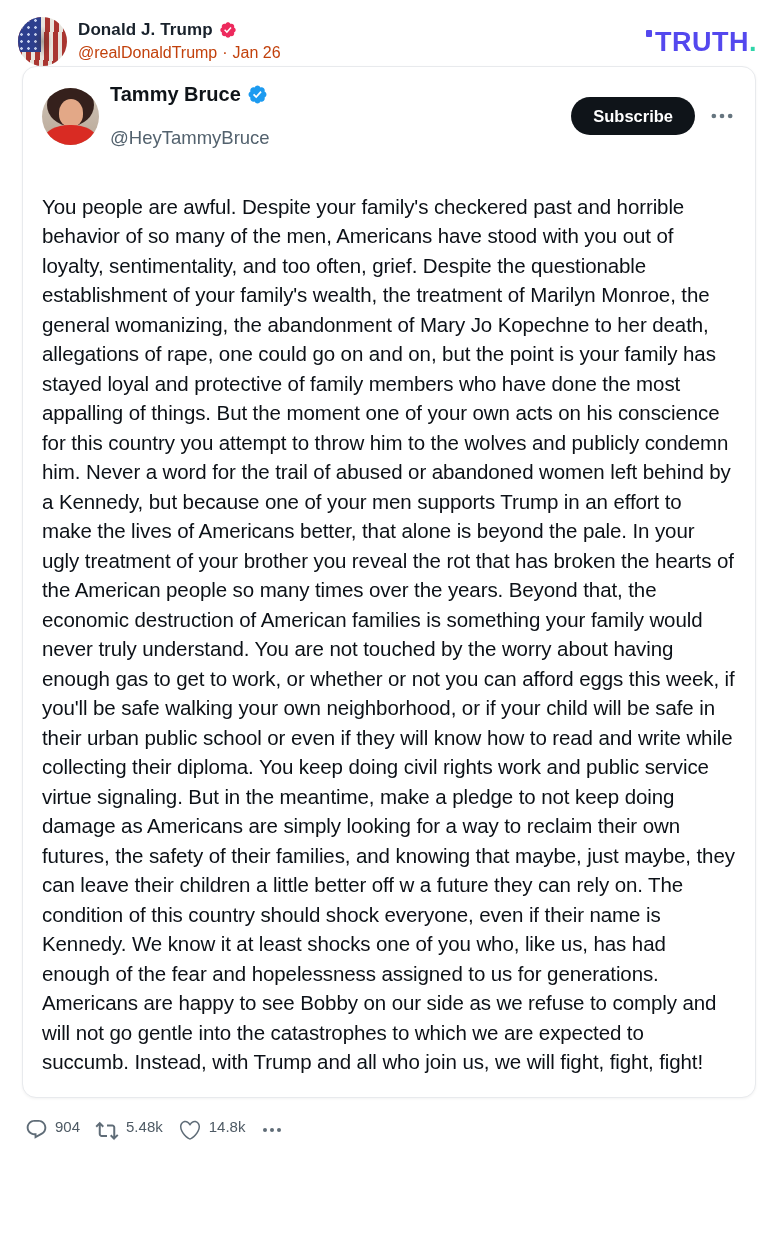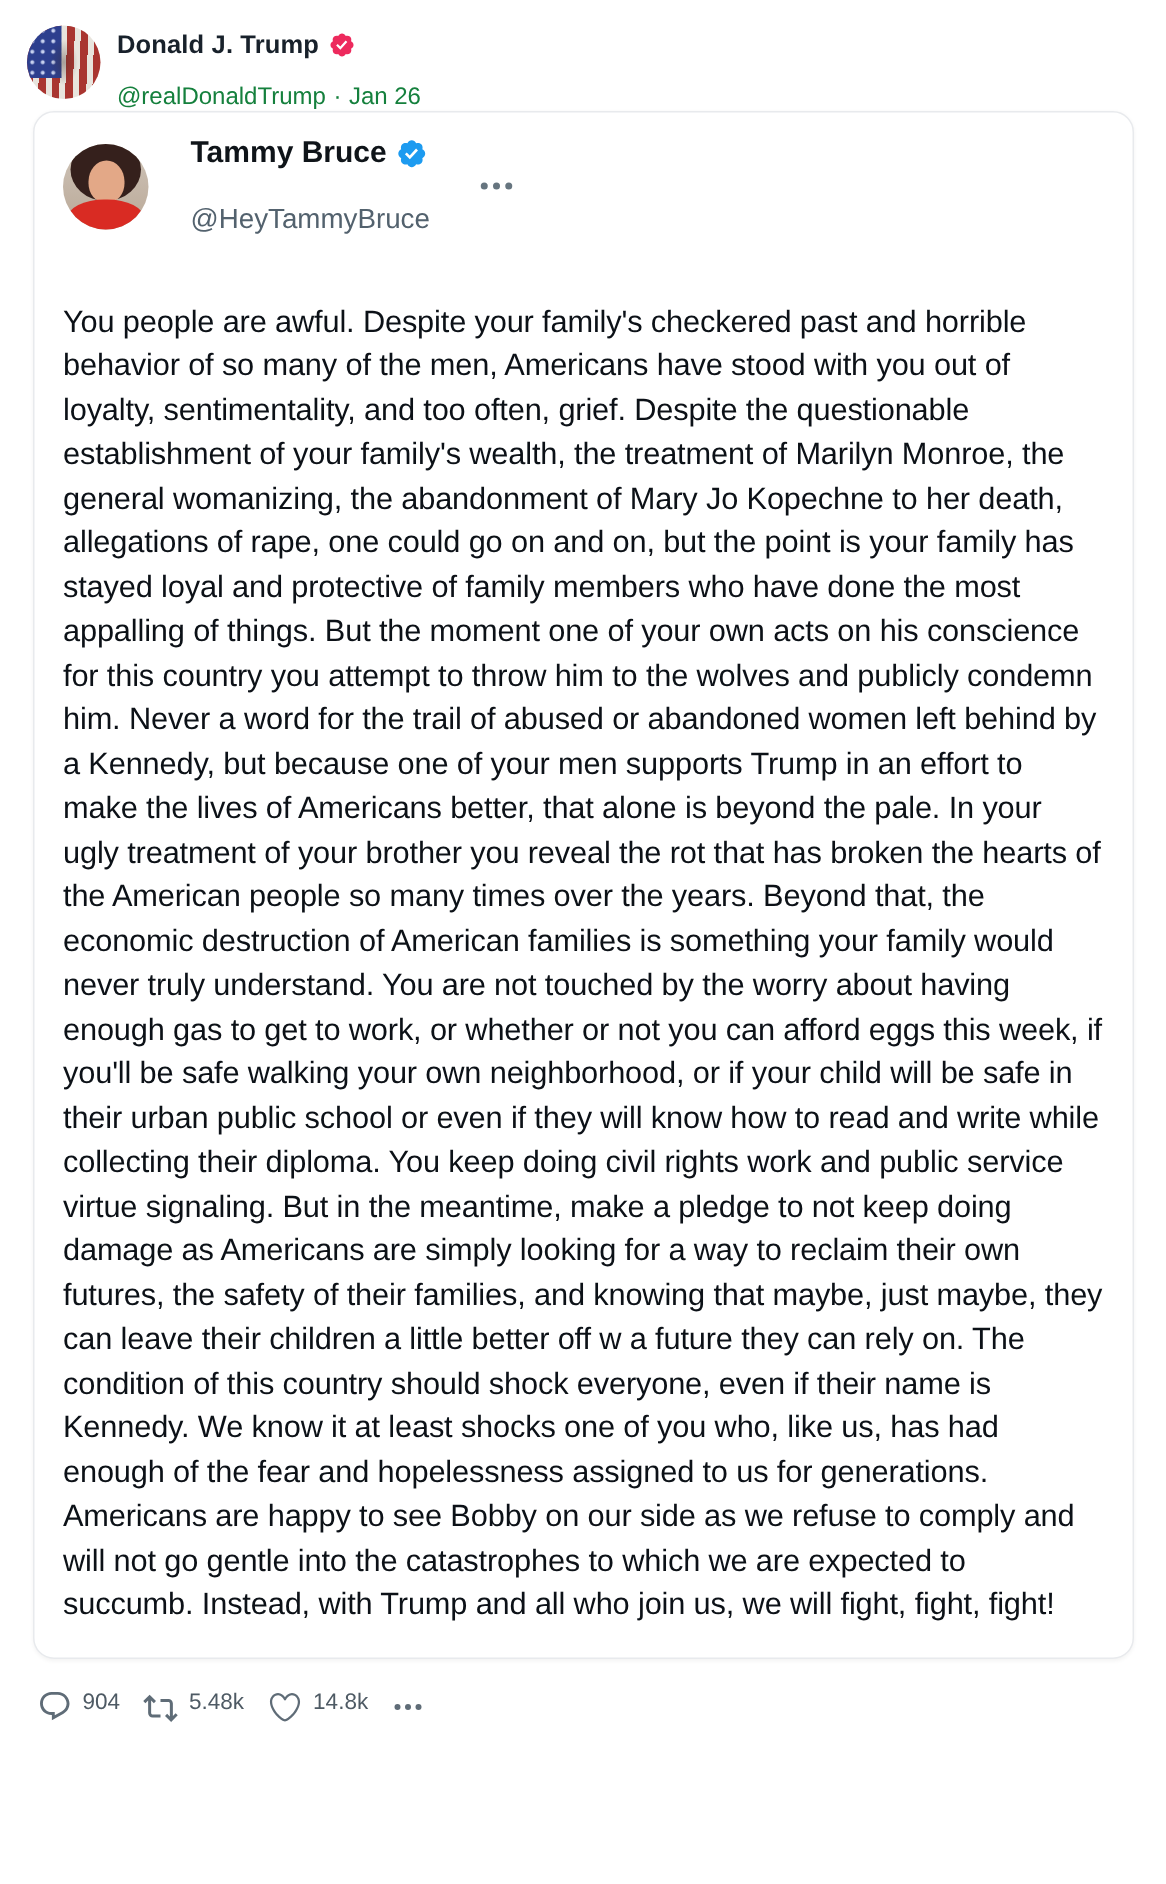--- a/index.html
+++ b/index.html
@@ -23,31 +23,31 @@
   .djt-blue{position:absolute;left:0;top:0;width:46%;height:72%;
     background-color:#2d3f8e;
     background-image:radial-gradient(#c6d0ee 1px,transparent 1.6px);
     background-size:7px 7px;}
   .djt-shade{position:absolute;left:30%;top:18%;width:40%;height:64%;border-radius:50%;
     background:radial-gradient(ellipse at center,rgba(60,45,40,.38),rgba(60,45,40,0) 70%);}
   .hdr-text{display:flex;flex-direction:column;padding-top:3px;}
   .name-row{display:flex;align-items:center;gap:6px;}
   .name{font-size:17px;font-weight:bold;color:#18212b;letter-spacing:.1px;}
   .badge-truth{width:18px;height:18px;display:block;}
-  .handle-row{display:flex;gap:5px;font-size:16px;color:#15803d;margin-top:16px;}
+  .handle-row{display:flex;gap:5px;font-size:16px;color:#c2410c;margin-top:4px;}
   .logo{margin-left:auto;display:flex;align-items:flex-start;padding-top:12px;
     font-weight:bold;font-size:27px;letter-spacing:.5px;color:var(--brand_purple);line-height:1;}
   .logo-tick{width:6px;height:7px;background:var(--brand_purple);border-radius:1px;margin:1px 3px 0 0;}
   .logo-dot{color:var(--brand_teal);}
   
   .post-text{margin:15px 20px 16px 20px;font-size:16.5px;color:#15202b;letter-spacing:.05px;}
   
   .card{margin:0 21px 0 22px;border:1px solid #e8eaed;border-radius:14px;
     padding:16px 19px 20px 19px;box-shadow:0 1px 3px rgba(0,0,0,.05);background:#fff;}
-  .card-hdr{display:flex;align-items:center;gap:17px;}
+  .card-hdr{display:flex;align-items:center;}
   .tb-avatar{width:57px;height:57px;border-radius:50%;overflow:hidden;position:relative;flex:0 0 auto;
     margin-right:11px;background:linear-gradient(180deg,#cfc4b8 0%,#b9a897 100%);}
   .tb-hair{position:absolute;top:-4px;left:5px;width:47px;height:42px;background:#35201c;border-radius:50%;}
   .tb-face{position:absolute;top:11px;left:17px;width:24px;height:28px;background:#e3a887;border-radius:50% 50% 45% 45%;}
   .tb-top{position:absolute;bottom:-6px;left:3px;width:51px;height:26px;background:#d92b23;border-radius:48% 48% 0 0;}
   .tb-id{display:flex;flex-direction:column;}
   .tb-name-row{display:flex;align-items:center;gap:6px;}
   .tb-name{font-size:20px;font-weight:bold;color:#0f1419;}
   .badge-x{width:21px;height:21px;display:block;}
   .tb-handle{font-size:18.5px;color:#53626e;margin-top:21px;}
@@ -77,39 +77,45 @@
         <svg class="badge-truth" viewBox="0 0 24 24" fill="var(--truth_badge_pink)">
           <path fill-rule="evenodd" d="M22.25 12c0-1.43-.88-2.67-2.19-3.34.46-1.39.2-2.9-.81-3.91s-2.52-1.27-3.91-.81c-.66-1.31-1.91-2.19-3.34-2.19s-2.67.88-3.33 2.19c-1.4-.46-2.91-.2-3.92.81s-1.26 2.52-.8 3.91c-1.31.67-2.2 1.91-2.2 3.34s.89 2.67 2.2 3.34c-.46 1.39-.21 2.9.8 3.91s2.52 1.26 3.91.81c.67 1.31 1.91 2.19 3.34 2.19s2.68-.88 3.34-2.19c1.39.45 2.9.2 3.91-.81s1.27-2.52.81-3.91c1.31-.67 2.19-1.91 2.19-3.34zm-11.71 4.2L6.8 12.46l1.41-1.42 2.26 2.26 4.8-5.23 1.47 1.36-6.2 6.77z"></path>
         </svg>
       </div>
       <div class="handle-row">
         <span>@realDonaldTrump</span>
         <span>·</span>
         <span>Jan 26</span>
       </div>
     </div>
+    <div class="logo">
+      <span class="logo-tick"></span>
+        <span>TRUTH</span>
+        <span class="logo-dot">.</span>
+    </div>
   </header>
 
 
   <div class="card">
     <div class="card-hdr">
       <div class="tb-avatar">
         <span class="tb-hair"></span>
         <span class="tb-face"></span>
         <span class="tb-top"></span>
       </div>
       <div class="tb-id">
         <div class="tb-name-row">
           <span class="tb-name">Tammy Bruce</span>
           <svg class="badge-x" viewBox="0 0 24 24" fill="var(--x_badge_blue)">
             <path fill-rule="evenodd" d="M22.25 12c0-1.43-.88-2.67-2.19-3.34.46-1.39.2-2.9-.81-3.91s-2.52-1.27-3.91-.81c-.66-1.31-1.91-2.19-3.34-2.19s-2.67.88-3.33 2.19c-1.4-.46-2.91-.2-3.92.81s-1.26 2.52-.8 3.91c-1.31.67-2.2 1.91-2.2 3.34s.89 2.67 2.2 3.34c-.46 1.39-.21 2.9.8 3.91s2.52 1.26 3.91.81c.67 1.31 1.91 2.19 3.34 2.19s2.68-.88 3.34-2.19c1.39.45 2.9.2 3.91-.81s1.27-2.52.81-3.91c1.31-.67 2.19-1.91 2.19-3.34zm-11.71 4.2L6.8 12.46l1.41-1.42 2.26 2.26 4.8-5.23 1.47 1.36-6.2 6.77z"></path>
           </svg>
         </div>
         <div class="tb-handle">@HeyTammyBruce</div>
       </div>
+      <button class="subscribe">Subscribe</button>
       <svg class="q-more" width="28" height="28" viewBox="0 0 24 24" fill="currentColor">
         <circle cx="5" cy="12" r="2"></circle>
           <circle cx="12" cy="12" r="2"></circle>
           <circle cx="19" cy="12" r="2"></circle>
       </svg>
     </div>
     <div class="letter">
       <br>
       <span>You people are awful. Despite your family's checkered past and horrible behavior of so many of the men, Americans have stood with you out of loyalty, sentimentality, and too often, grief. Despite the questionable establishment of your family's wealth, the treatment of Marilyn Monroe, the general womanizing, the abandonment of Mary Jo Kopechne to her death, allegations of rape, one could go on and on, but the point is your family has stayed loyal and protective of family members who have done the most appalling of things. But the moment one of your own acts on his conscience for this country you attempt to throw him to the wolves and publicly condemn him. Never a word for the trail of abused or abandoned women left behind by a Kennedy, but because one of your men supports Trump in an effort to make the lives of Americans better, that alone is beyond the pale. In your ugly treatment of your brother you reveal the rot that has broken the hearts of the American people so many times over the years. Beyond that, the economic destruction of American families is something your family would never truly understand. You are not touched by the worry about having enough gas to get to work, or whether or not you can afford eggs this week, if you'll be safe walking your own neighborhood, or if your child will be safe in their urban public school or even if they will know how to read and write while collecting their diploma. You keep doing civil rights work and public service virtue signaling. But in the meantime, make a pledge to not keep doing damage as Americans are simply looking for a way to reclaim their own futures, the safety of their families, and knowing that maybe, just maybe, they can leave their children a little better off w a future they can rely on. The condition of this country should shock everyone, even if their name is Kennedy. We know it at least shocks one of you who, like us, has had enough of the fear and hopelessness assigned to us for generations. Americans are happy to see Bobby on our side as we refuse to comply and will not go gentle into the catastrophes to which we are expected to succumb. Instead, with Trump and all who join us, we will fight, fight, fight!</span>
     </div>

